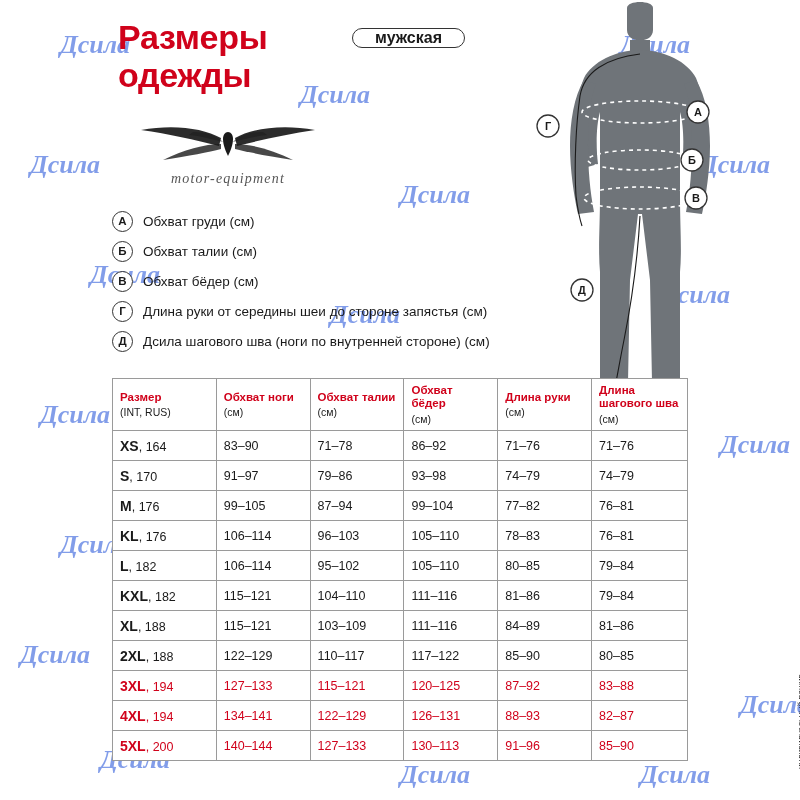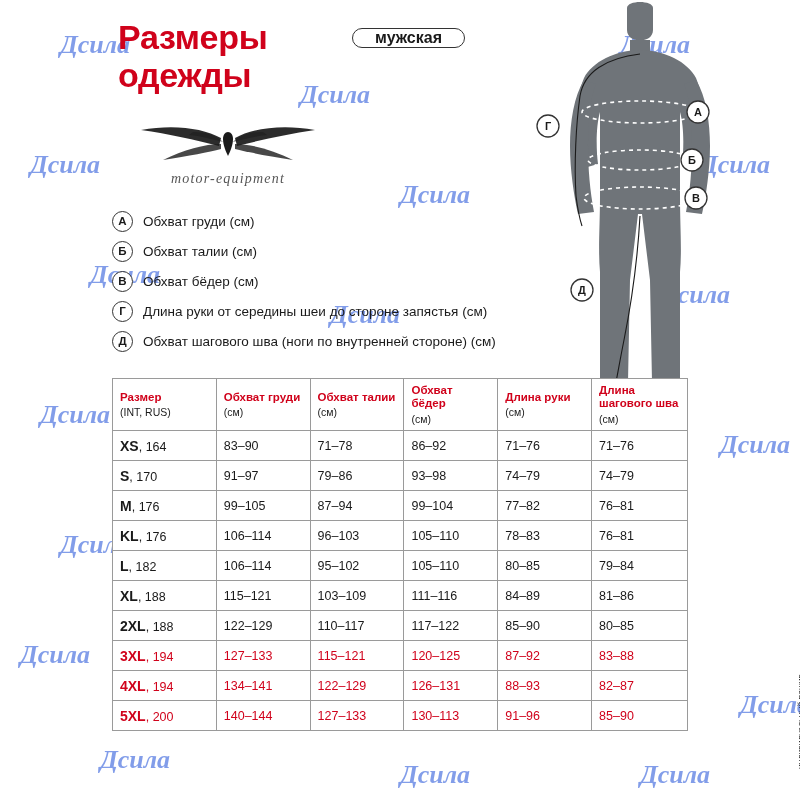--- a/index.html
+++ b/index.html
@@ -214,21 +214,21 @@
     <div class="legend-row">
       <span class="legend-badge">В</span>
       <span class="legend-text">Обхват бёдер (см)</span>
     </div>
     <div class="legend-row">
       <span class="legend-badge">Г</span>
       <span class="legend-text">Длина руки от середины шеи до стороне запястья (см)</span>
     </div>
     <div class="legend-row">
       <span class="legend-badge">Д</span>
-      <span class="legend-text">Обхват шагового шва (ноги по внутренней стороне) (см)</span>
+      <span class="legend-text">Дсила шагового шва (ноги по внутренней стороне) (см)</span>
     </div>
   </div>
 
   <div class="figure">
     <svg width="280" height="390" viewBox="0 0 280 390">
       <g fill="#6f7479">
 
         <path d="M107 8 C107 0 133 0 133 8 L133 30 C133 44 107 44 107 30 Z"></path>
 
         <rect x="110" y="40" width="20" height="14"></rect>
@@ -293,21 +293,21 @@
         <col style="width:94px">
         <col style="width:96px">
       </colgroup>
       <thead>
         <tr>
           <th>
             <span>Размер</span>
             <span class="unit">(INT, RUS)</span>
           </th>
           <th>
-            <span>Обхват груди</span>
+            <span>Обхват ноги</span>
             <span class="unit">(см)</span>
           </th>
           <th>
             <span>Обхват талии</span>
             <span class="unit">(см)</span>
           </th>
           <th>
             <span>Обхват бёдер</span>
             <span class="unit">(см)</span>
           </th>
@@ -361,20 +361,28 @@
 
         <tr>
           <td class="size-cell"><b>L</b>, <span>182</span></td>
           <td>106–114</td>
           <td>95–102</td>
           <td>105–110</td>
           <td>80–85</td>
           <td>79–84</td>
         </tr>
 
+        <tr>
+          <td class="size-cell"><b>KXL</b>, <span>182</span></td>
+          <td>115–121</td>
+          <td>104–110</td>
+          <td>111–116</td>
+          <td>81–86</td>
+          <td>79–84</td>
+        </tr>
 
         <tr>
           <td class="size-cell"><b>XL</b>, <span>188</span></td>
           <td>115–121</td>
           <td>103–109</td>
           <td>111–116</td>
           <td>84–89</td>
           <td>81–86</td>
         </tr>
 

